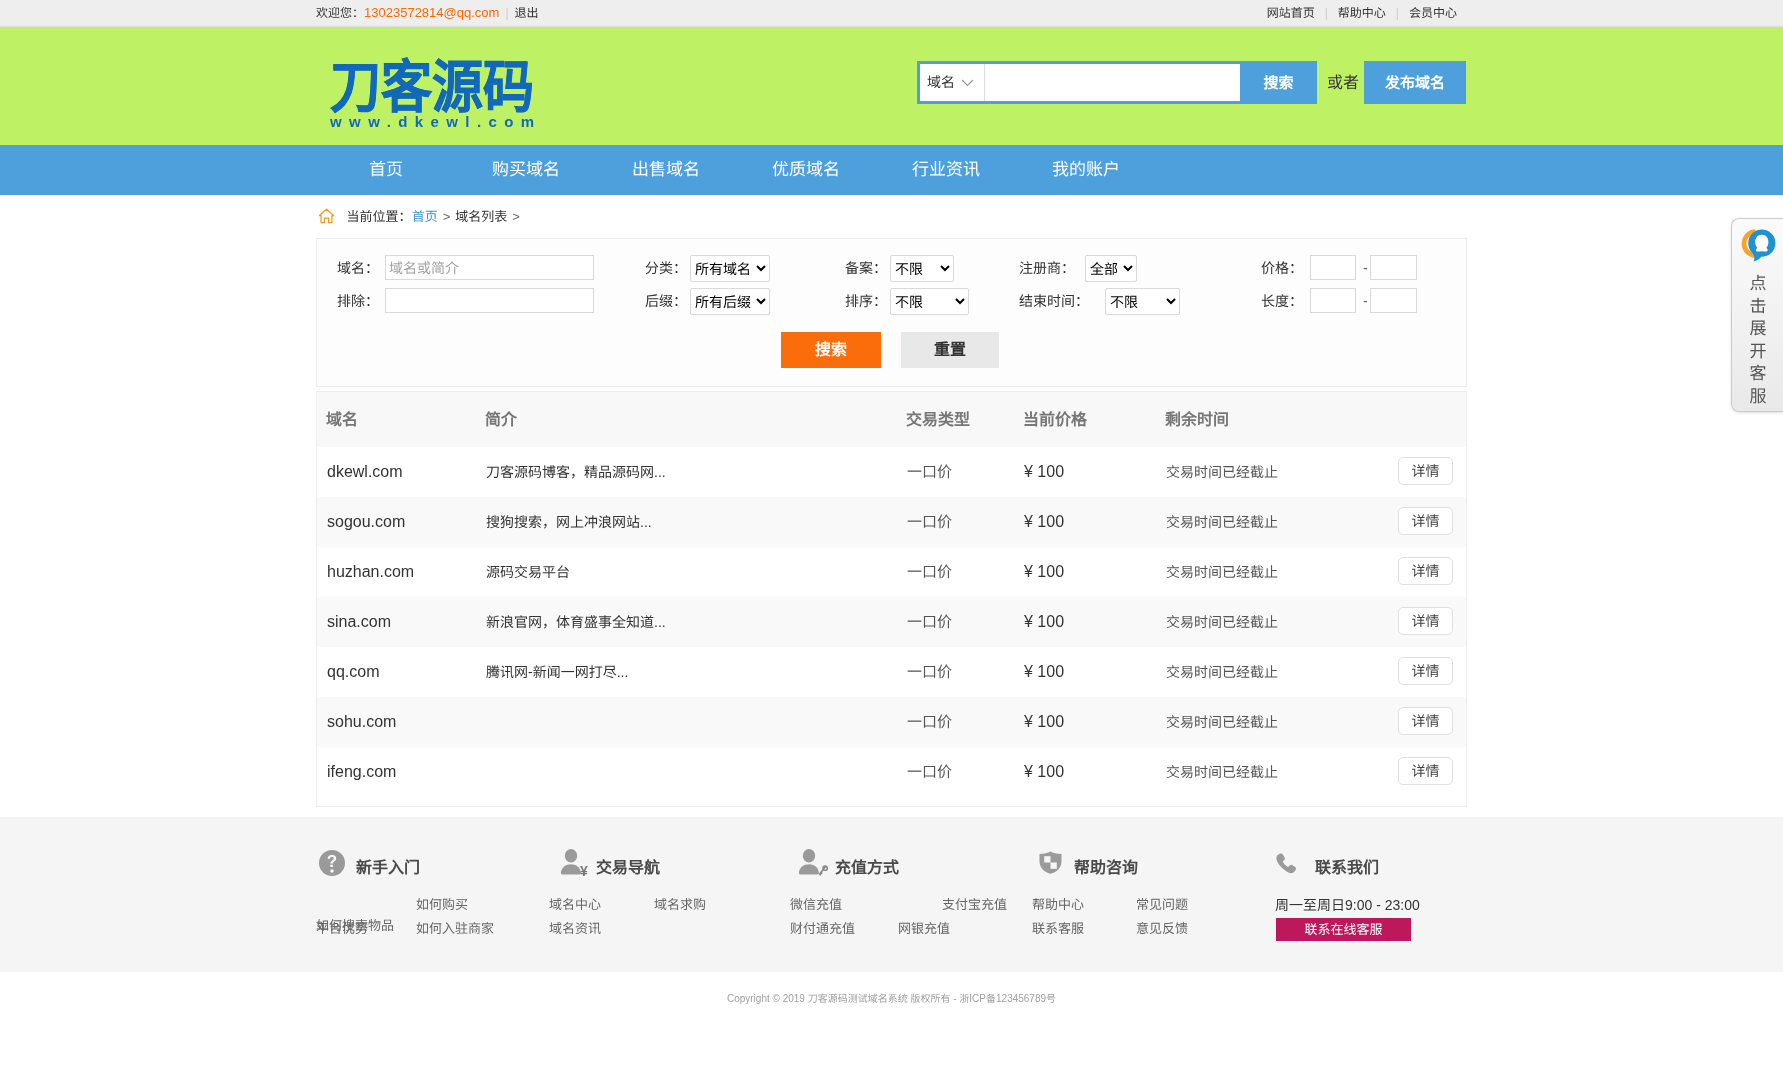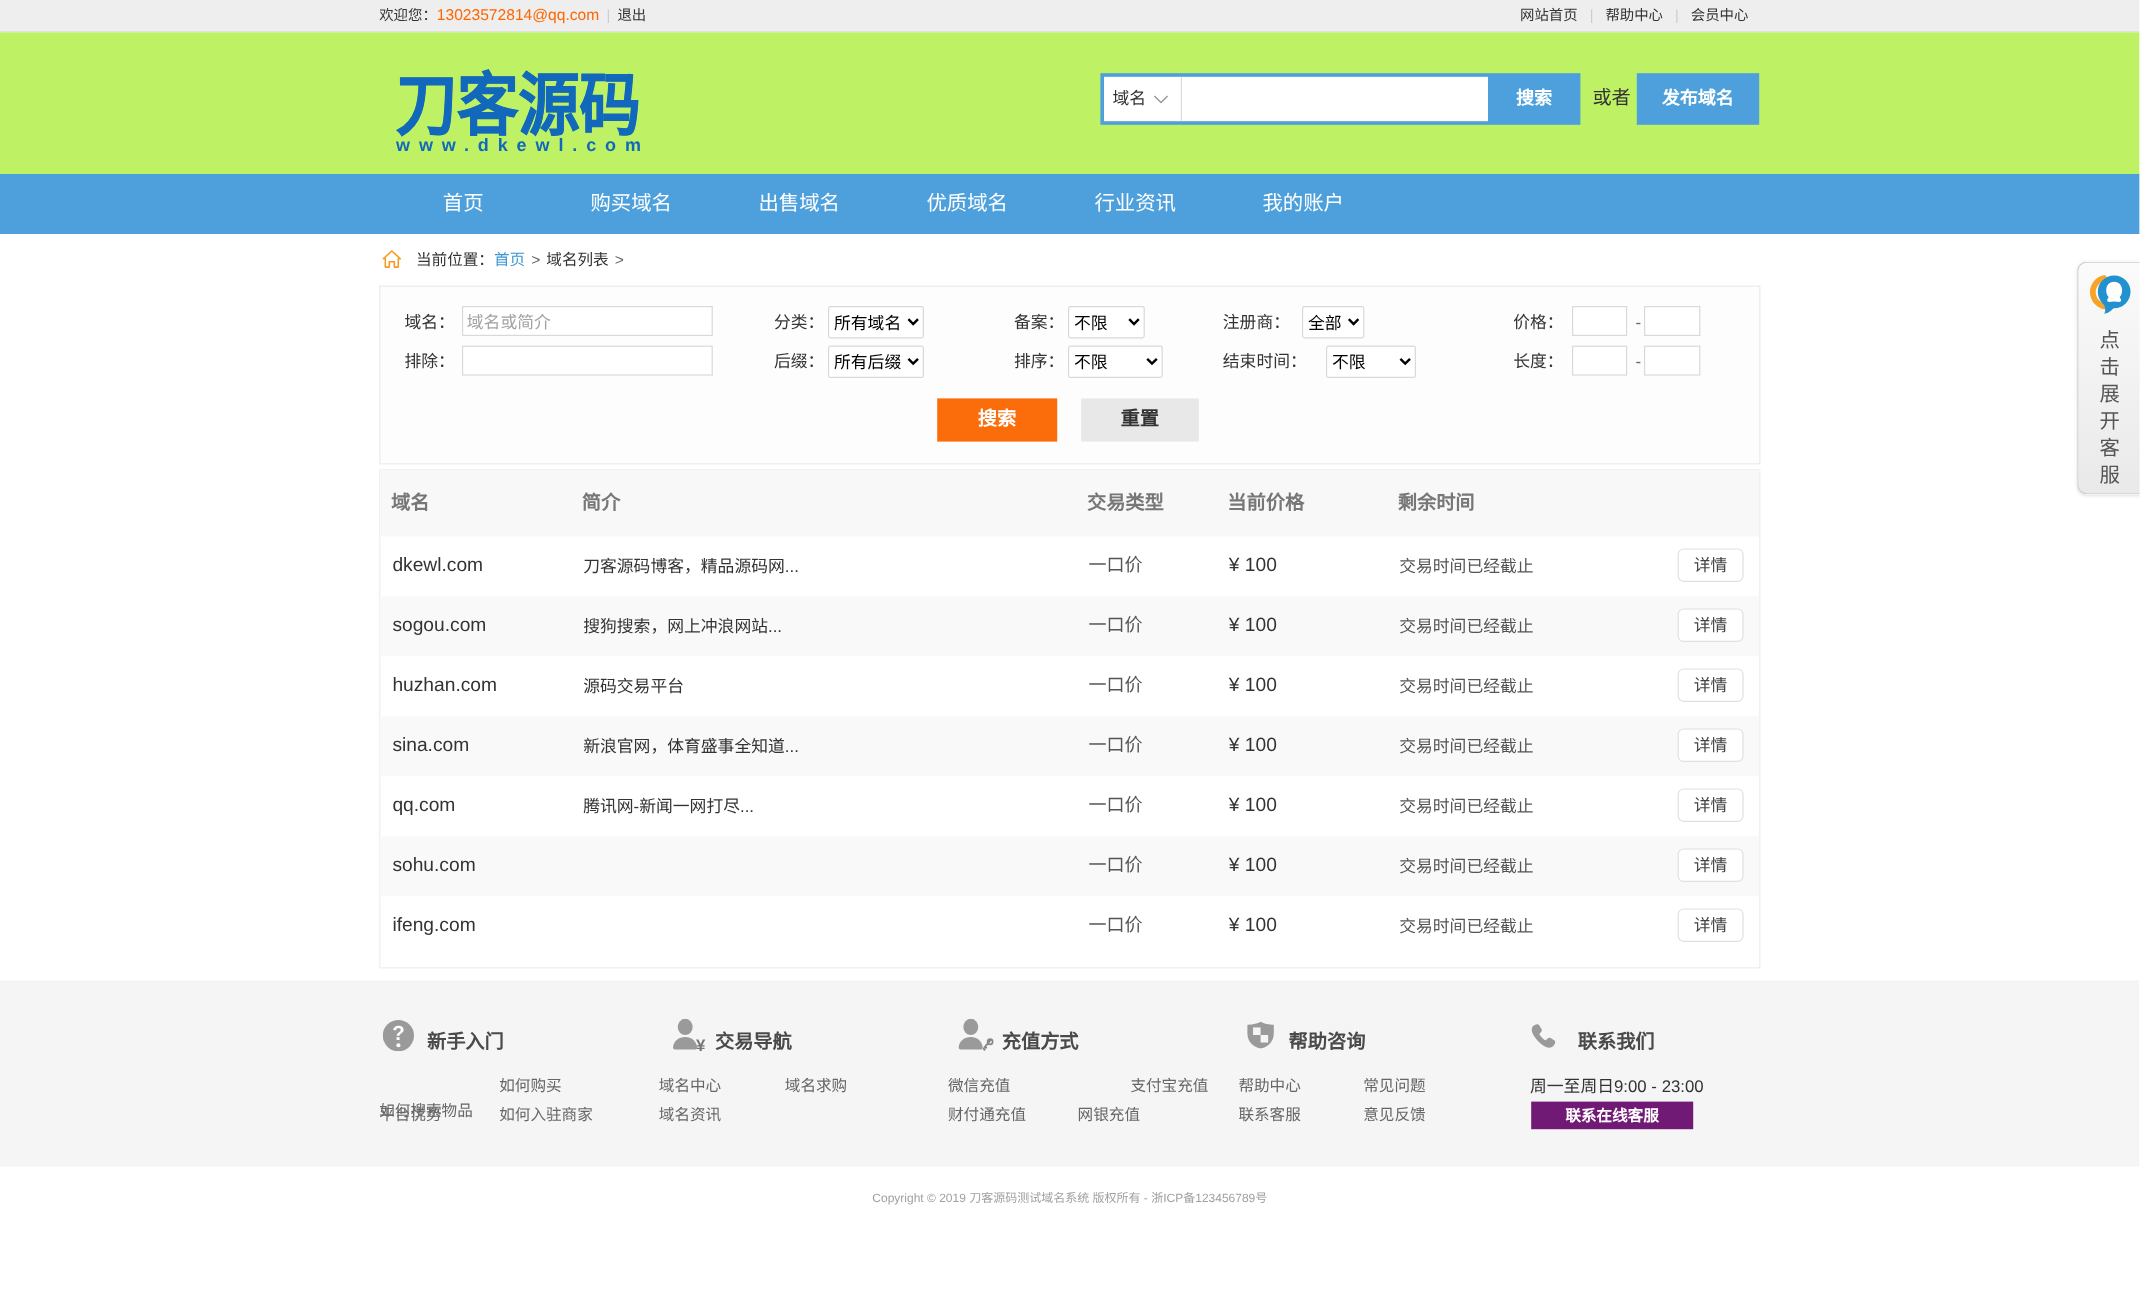--- a/index.html
+++ b/index.html
@@ -275,21 +275,21 @@
     <span class="lnk" style="left:1032px;top:101px;">联系客服</span>
     <span class="lnk" style="left:1136px;top:101px;">意见反馈</span>
   </div>
 
   <div class="fcol" style="left:0;">
     <svg class="abs" style="left:1276px;top:36px;" width="21" height="21" viewBox="0 0 21 21">
         <path d="M4.2 0.8 C5.2 0.3 6.2 0.6 6.8 1.5 L8.6 4.4 C9.1 5.2 9 6.2 8.3 6.9 L7.2 8 C6.9 8.3 6.85 8.8 7.1 9.3 C7.8 10.6 9.4 12.4 11.2 13.6 C11.7 13.9 12.3 13.9 12.6 13.5 L13.7 12.4 C14.4 11.7 15.4 11.6 16.2 12.1 L19.1 13.9 C20 14.5 20.3 15.5 19.8 16.5 C19.3 17.6 18.4 18.9 17.2 19.6 C15.8 20.4 13.9 20.3 11.9 19.3 C9.8 18.3 7.4 16.4 5.2 14.1 C3 11.8 1.6 9.5 0.9 7.5 C0.2 5.4 0.3 3.6 1.3 2.4 C2 1.6 3.2 1.2 4.2 0.8 Z" fill="#9a9a9a"></path>
       </svg>
     <span class="ttl" style="left:1315px;top:37px;">联系我们</span>
     <span class="lnk" style="left:1275px;top:77px;font-size:14px;color:#333;">周一至周日9:00 - 23:00</span>
-    <div class="abs" style="left:1276px;top:101px;width:135px;height:23px;background:#701a75;color:#fff;text-align:center;line-height:23px;font-size:13px;font-weight:bold;">联系在线客服</div>
+    <div class="abs" style="left:1276px;top:101px;width:135px;height:23px;background:#be185d;color:#fff;text-align:center;line-height:23px;font-size:13px;">联系在线客服</div>
   </div>
 </div>
 <div id="copyright">Copyright © 2019 刀客源码测试域名系统 版权所有 - 浙ICP备123456789号</div>
 
 <div id="floatw">
   <svg class="abs" style="left:7px;top:8px;" width="37" height="37" viewBox="0 0 37 37">
     <path d="M14.5 4.8 A 11.8 11.8 0 1 0 19.5 28.2" fill="none" stroke="#f8a42a" stroke-width="4.8" stroke-linecap="round"></path>
     <circle cx="22.8" cy="16.2" r="13.6" fill="#2191d0"></circle>
     <path d="M13.5 25.5 C15.5 29 16 31.5 14.5 34.5 C19 33.5 22 31 23.5 27.5 Z" fill="#2191d0"></path>
     <path d="M22.8 7.8 C18.4 7.8 16.2 11.2 16.2 15 C16.2 17.3 16.9 19.2 18.2 20.6 C17.6 21.6 17 22.6 17 23.3 C17 24.1 17.7 24.6 18.7 24.6 C19.9 24.6 21.2 24.2 22.8 24.2 C24.4 24.2 25.7 24.6 26.9 24.6 C27.9 24.6 28.6 24.1 28.6 23.3 C28.6 22.6 28 21.6 27.4 20.6 C28.7 19.2 29.4 17.3 29.4 15 C29.4 11.2 27.2 7.8 22.8 7.8 Z" fill="#fff"></path>

